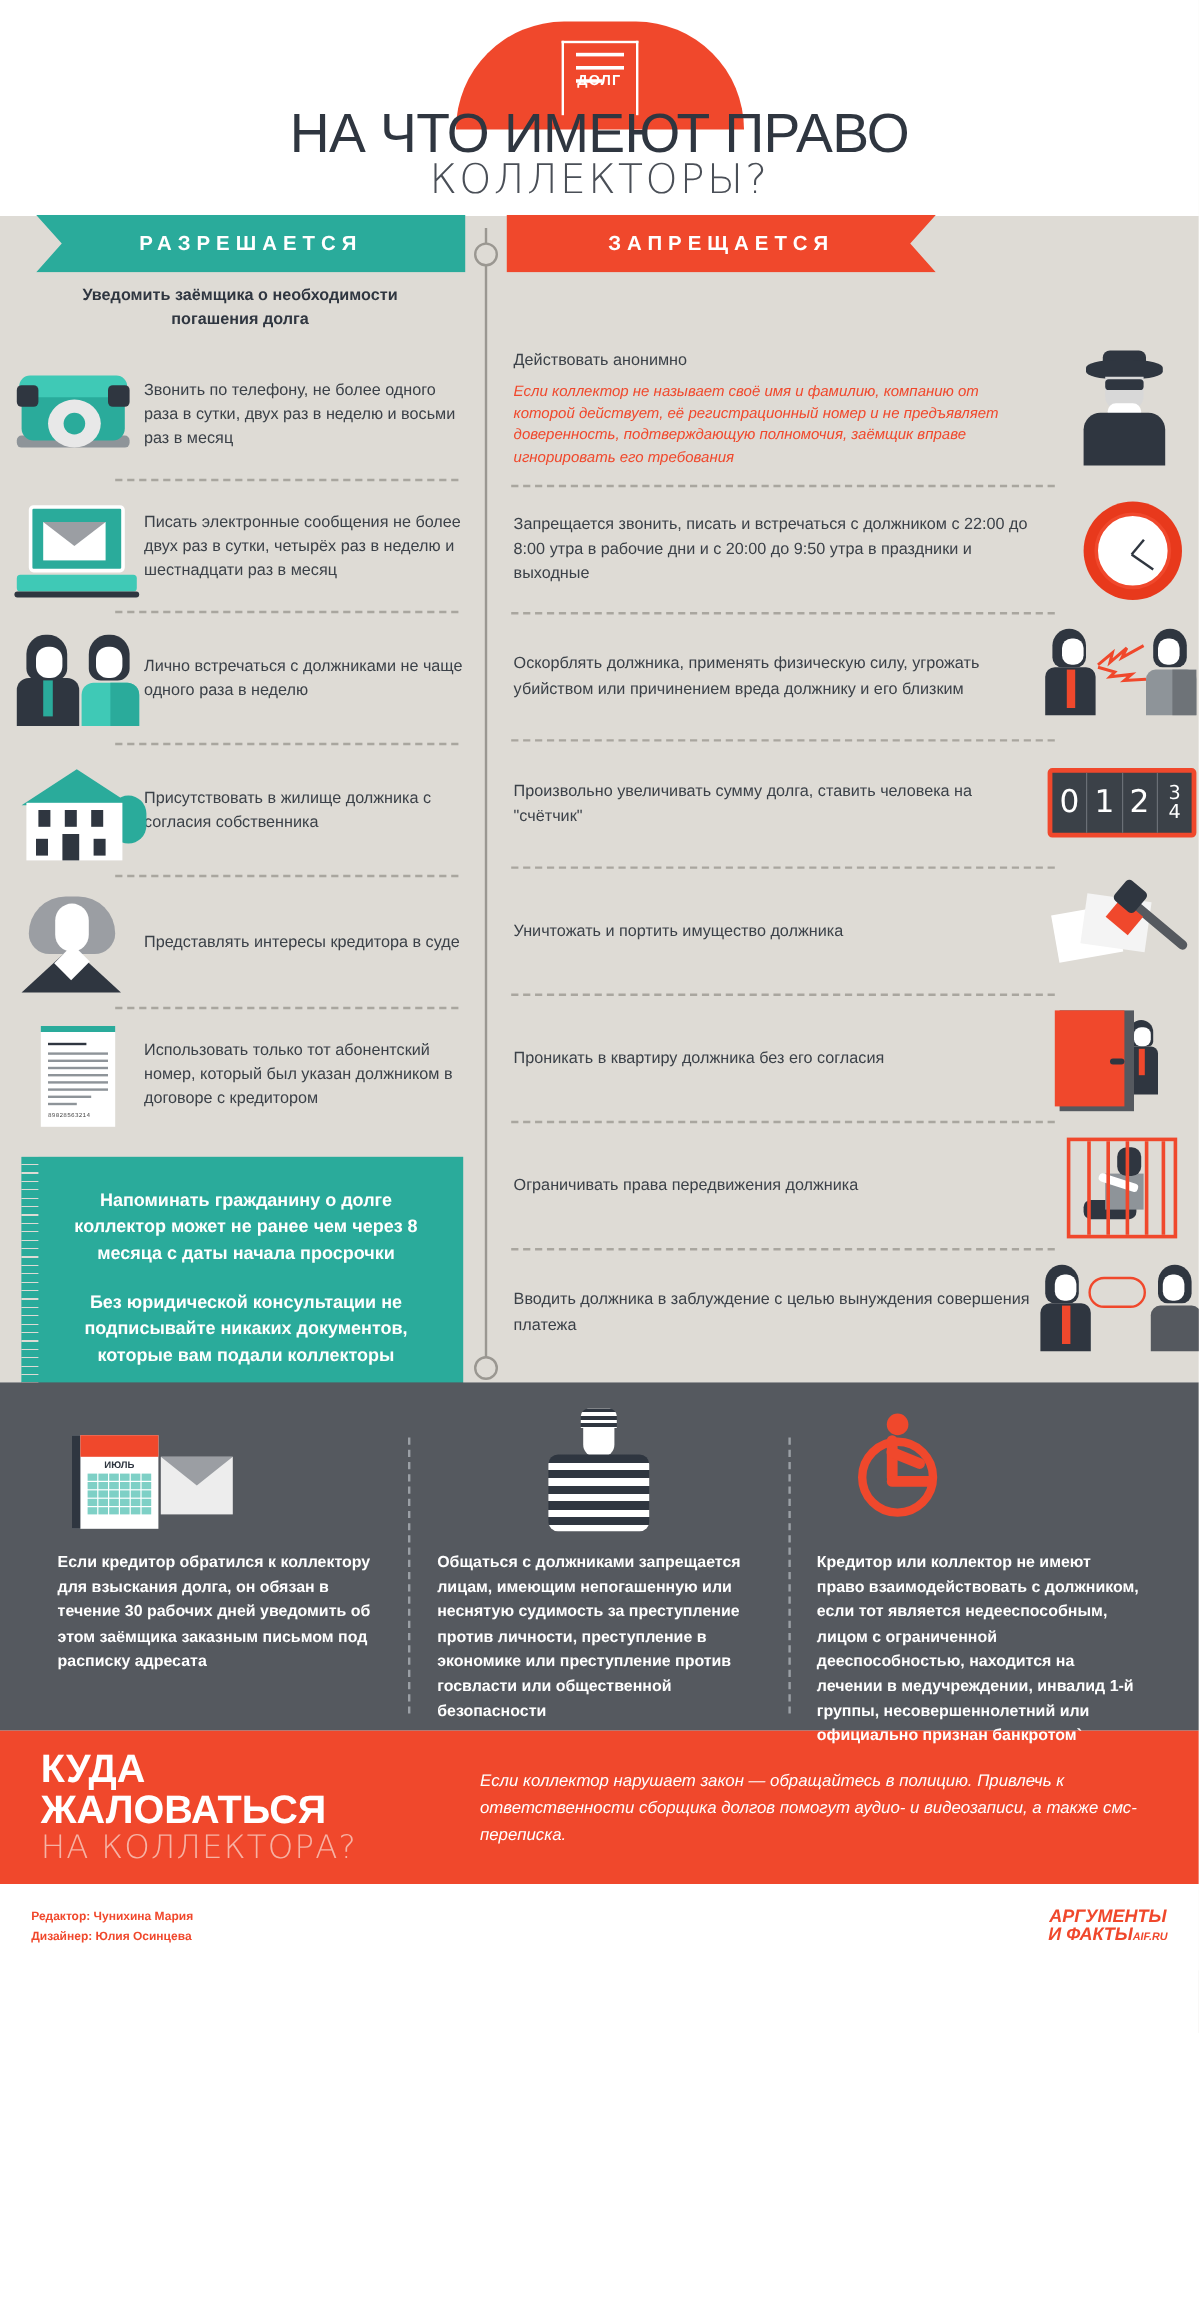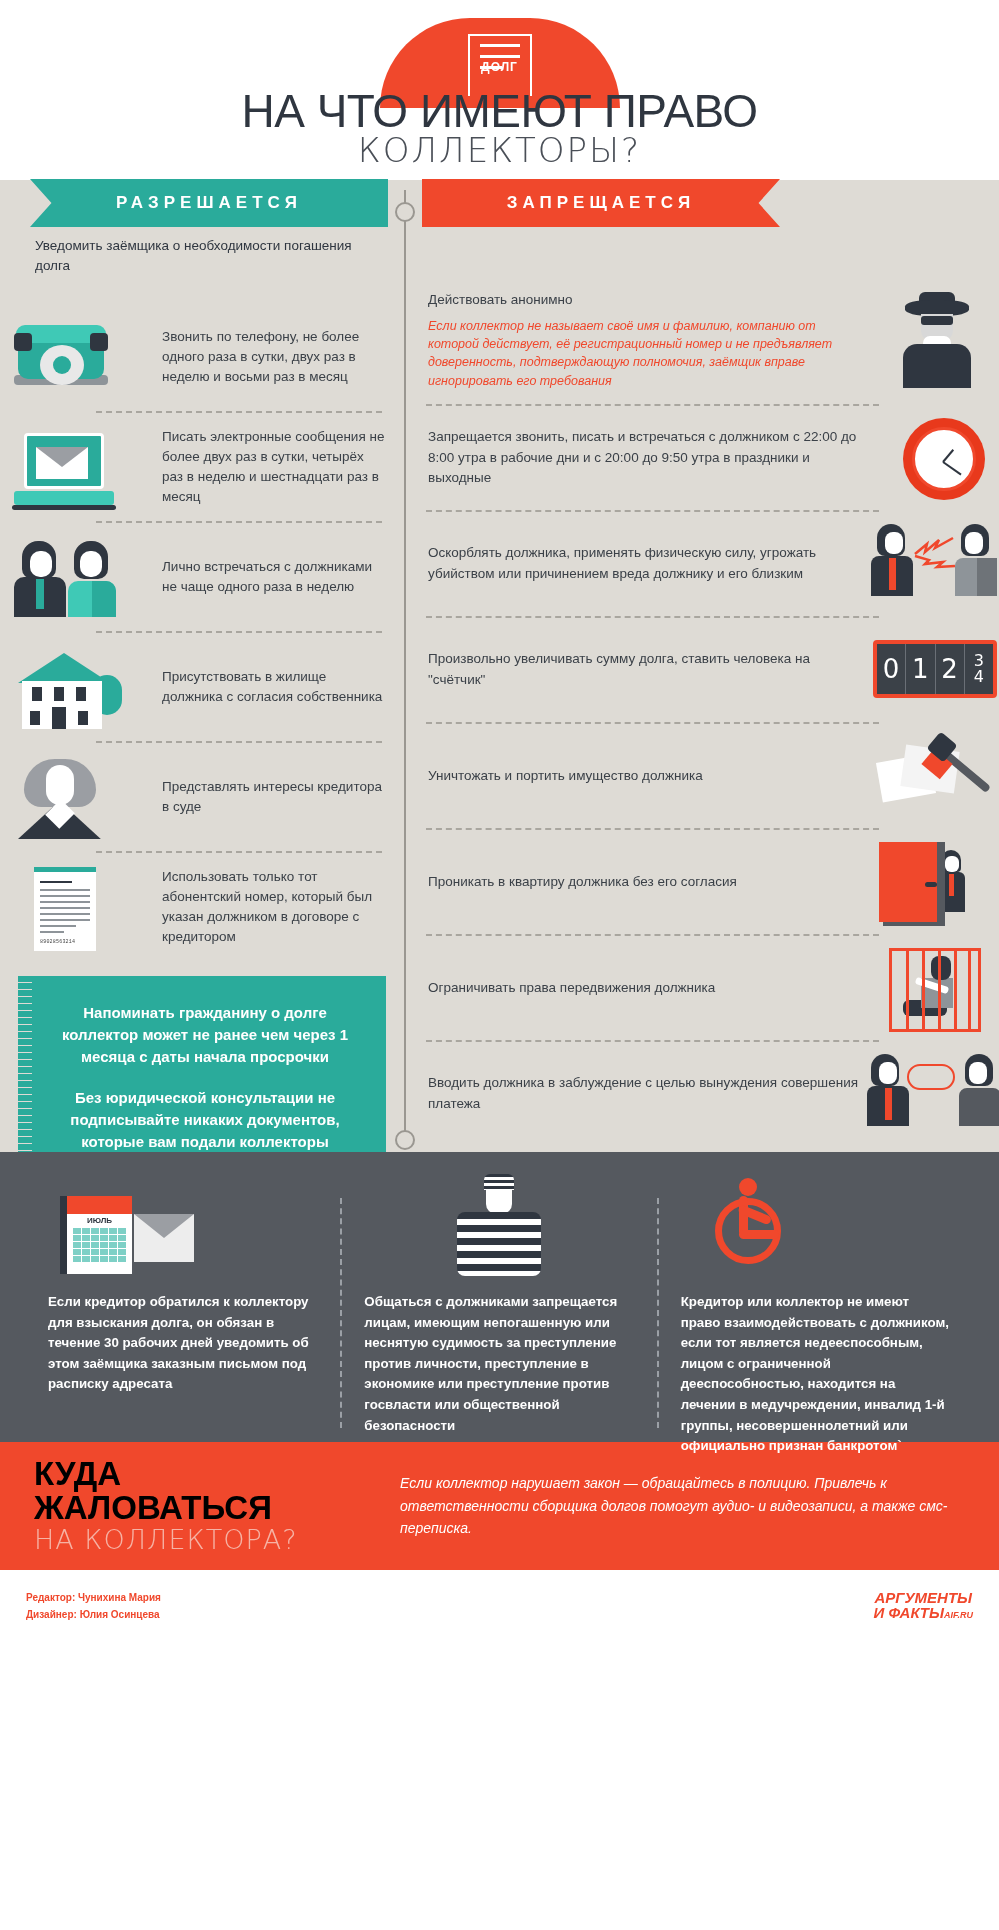--- a/index.html
+++ b/index.html
@@ -56,26 +56,26 @@
   .divider-line { position:absolute; left:404px; top:10px; width:2px; height:955px; background:#9a9791; }
   .dot-top { position:absolute; left:395px; top:22px; width:20px; height:20px; border-radius:50%;
     background:#dedbd5; border:2px solid #9a9791; }
   .dot-bot { position:absolute; left:395px; top:950px; width:20px; height:20px; border-radius:50%;
     background:#dedbd5; border:2px solid #9a9791; }
 
   .col-left { position:absolute; left:0; top:56px; width:400px; }
   .col-right { position:absolute; left:418px; top:96px; width:581px; }
 
   .lead {
-    width:330px; margin:0 auto 28px auto; text-align:left;
-    font-size:13.5px; font-weight:normal; line-height:1.45; color:#2f3640;
+    width:330px; margin:0 auto 16px auto; text-align:center;
+    font-size:13.5px; font-weight:bold; line-height:1.45; color:#2f3640;
   }
 
   .row { position:relative; display:flex; align-items:center; min-height:104px; padding:8px 14px 8px 10px; }
-  .row .txt { font-size:13.5px; line-height:1.5; color:#3b4148;margin-left:42px; }
+  .row .txt { font-size:13.5px; line-height:1.5; color:#3b4148; }
   .sep { height:0; border-top:2px dashed #a9a69f; margin-left:96px; margin-right:18px; }
   .sep-r { height:0; border-top:2px dashed #a9a69f; margin-left:8px; margin-right:120px; }
 
   .ico { width:110px; min-width:110px; height:92px; position:relative; }
   .ico-r { width:130px; min-width:130px; height:92px; position:relative; }
 
   
   .rrow { position:relative; display:flex; align-items:center; min-height:92px; padding:6px 0 6px 10px; }
   .rrow .txt { font-size:13.5px; line-height:1.55; color:#3b4148; flex:1; padding-right:6px; }
   .red-it { color:#f0482c; font-style:italic; font-size:12.5px; line-height:1.45; margin-top:6px; }
@@ -92,21 +92,21 @@
 
   
   .dark { position:relative; background:#55595f; height:290px; padding:22px 26px 0 26px; display:flex; }
   .dcol { flex:1; position:relative; padding:0 22px; color:#fff; }
   .dcol .dico { height:118px; position:relative; }
   .dcol .dtxt { font-size:13.3px; line-height:1.55; font-weight:bold; }
   .vsep { width:0; border-left:2px dashed #9ba0a6; margin-top:24px; margin-bottom:14px; }
 
   
   .redbar { background:#f0482c; height:128px; display:flex; align-items:center; padding:0 34px; }
-  .redbar .l1 { font-size:33px; font-weight:bold; color:#000000; letter-spacing:0px; line-height:1.02;}
+  .redbar .l1 { font-size:33px; font-weight:bold; color:#ffffff; letter-spacing:0px; line-height:1.02;}
   .redbar .l2 { font-size:27px; color:#f6b2a4; font-weight:300; letter-spacing:1px;
     font-family:"DejaVu Sans", sans-serif; }
   .redbar .right { margin-left:36px; color:#fff; font-style:italic; font-size:14px; line-height:1.6; }
 
   
   .footer { height:72px; background:#fff; display:flex; align-items:center; justify-content:space-between; padding:0 26px; }
   .credits { font-size:10px; color:#f0482c; font-weight:bold; line-height:1.7; }
   .logo { text-align:center; color:#f0482c; font-weight:bold; font-size:15px; line-height:0.98; font-style:italic; }
   .logo small { font-size:9px; }
 
@@ -333,21 +333,21 @@
         <div class="doc-line" style="top:64px;width:36px;"></div>
         <div class="doc-line" style="top:70px;width:24px;"></div>
         <div class="doc-num">89028563214</div>
       </div>
       <div class="txt">Использовать только тот абонентский номер, который был указан должником в договоре с кредитором</div>
     </div>
 
     <div style="position:relative;height:200px;margin-top:14px;">
       <div class="callout">
         <div class="zig"></div>
-        <p>Напоминать гражданину о долге коллектор может не ранее чем через 1 месяца с даты начала просрочки</p>
+        <p>Напоминать гражданину о долге коллектор может не ранее чем через 8 месяца с даты начала просрочки</p>
         <p>Без юридической консультации не подписывайте никаких документов, которые вам подали коллекторы</p>
       </div>
     </div>
   </div>
 
   <div class="col-right">
 
     <div class="rrow" style="min-height:128px;">
       <div class="txt">
         <div>Действовать анонимно</div>

